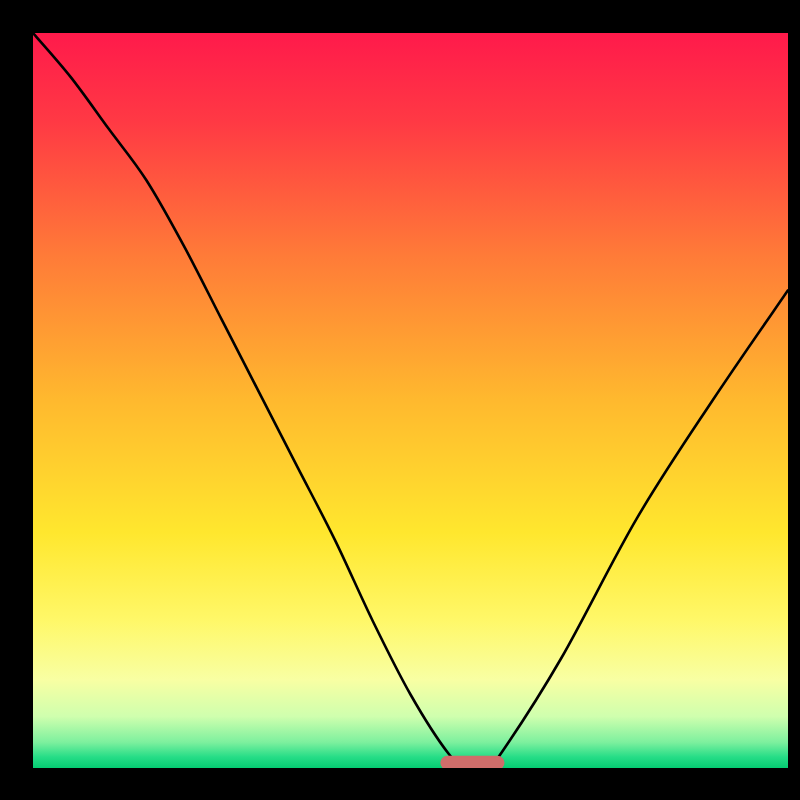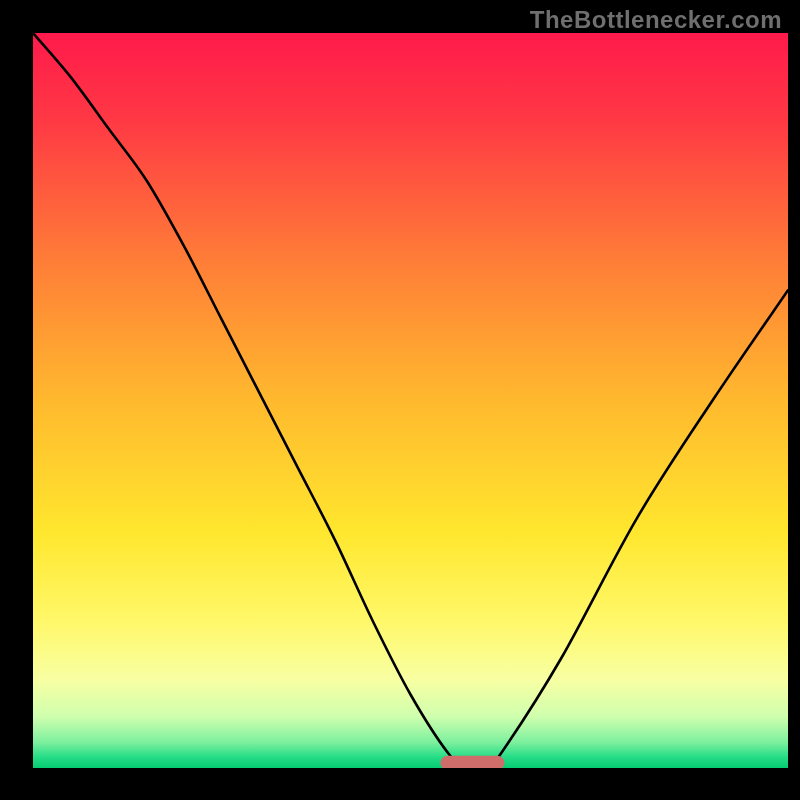--- a/index.html
+++ b/index.html
@@ -35,21 +35,20 @@
     width: 800px;
     height: 800px;
     display: block;
   }
 </style>
 </head>
 <body>
 
 <div class="frame">
 
-  <div class="watermark">TheBottlenecker.com</div>
 
   <svg class="chart" viewBox="0 0 800 800">
     <defs>
       <linearGradient id="bg-grad" x1="0" y1="0" x2="0" y2="1">
 
       <stop offset="0%" stop-color="#ff1a4b"></stop>
           <stop offset="12%" stop-color="#ff3944"></stop>
           <stop offset="30%" stop-color="#ff7a38"></stop>
           <stop offset="50%" stop-color="#ffb92e"></stop>
           <stop offset="68%" stop-color="#ffe72e"></stop>

